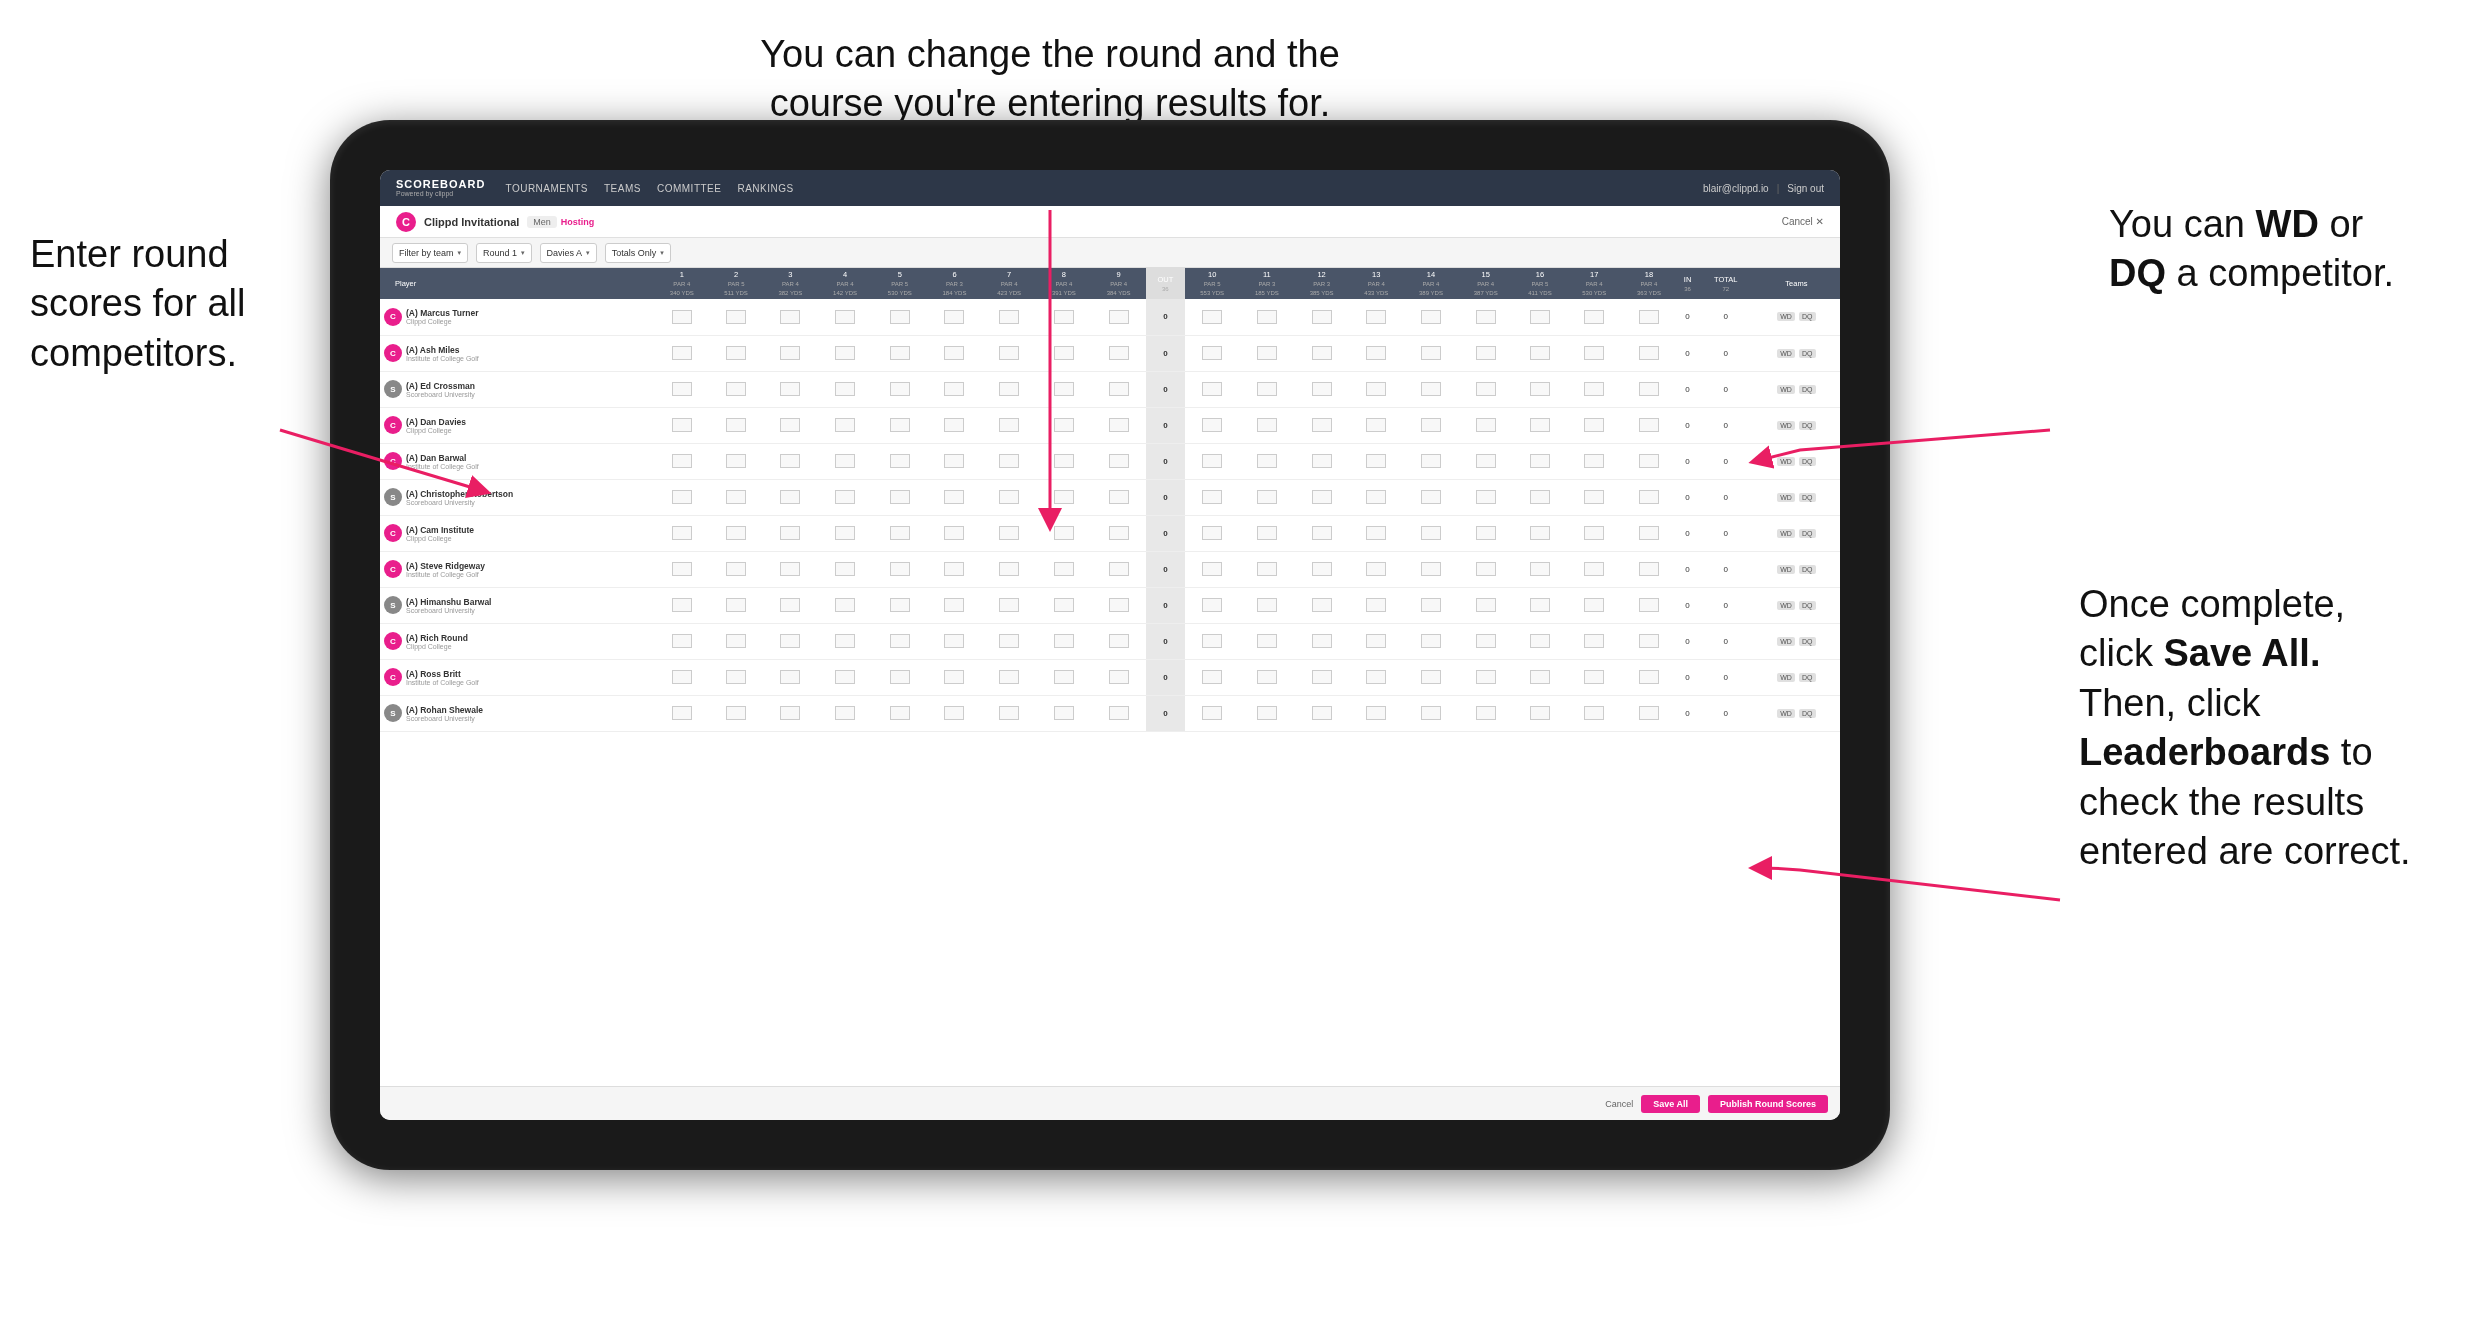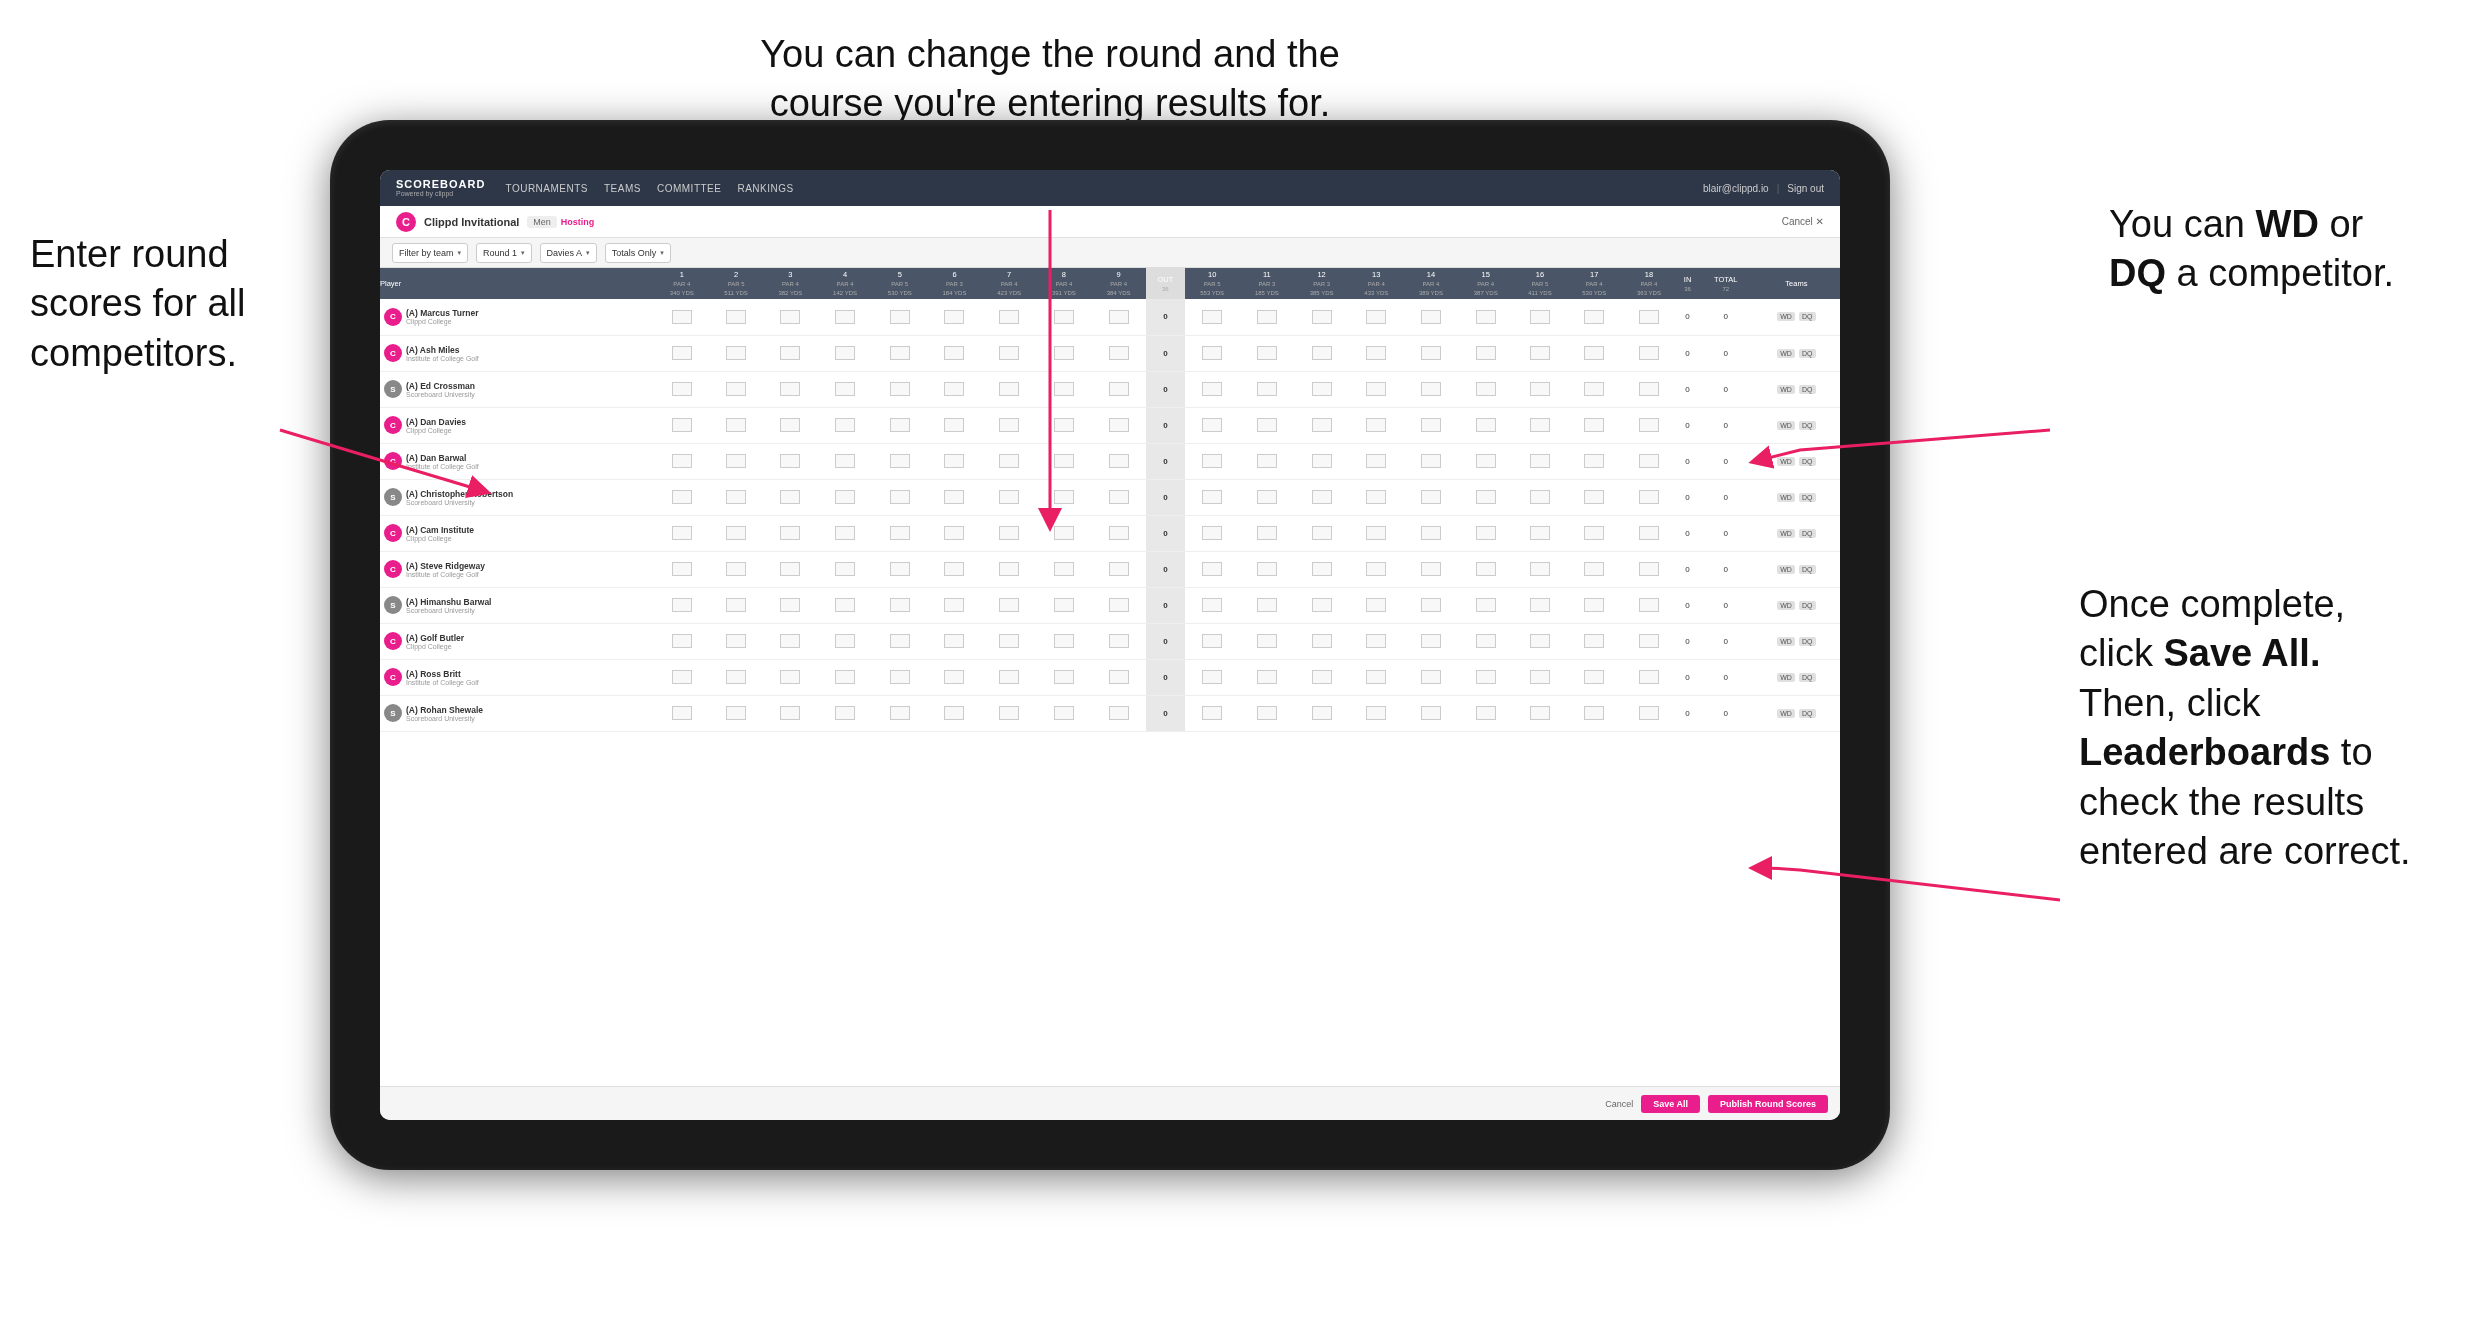--- a/index.html
+++ b/index.html
@@ -226,21 +226,21 @@
     .col-header th {
       padding: 2px 2px;
       text-align: center;
       font-weight: normal;
       font-size: 7.5px;
       white-space: nowrap;
     }
 
     .col-header th.player-col {
       text-align: left;
-      padding-left: 0;
+      padding-left: 15px;
       min-width: 140px;
     }
 
     .hole-sub {
       font-size: 6px;
       color: #aaa;
     }
 
     .data-row {
       border-bottom: 1px solid #eee;
@@ -844,21 +844,21 @@
               <td class="zero-cell">0</td>
               <td>
       <button class="wd-btn">WD</button>
       <button class="dq-btn">DQ</button></td>
             </tr>
             <tr class="data-row">
               <td class="player-cell">
       <div class="player-info">
         <div class="player-avatar avatar-red">C</div>
         <div class="player-details">
-          <span class="player-name">(A) Golf Butler</span>
+          <span class="player-name">(A) Rich Round</span>
           <span class="player-school">Clippd College</span>
         </div>
       </div>
               </td>
               <td><input type="text" style="width: 20px; height: 14px; border: 1px solid rgb(204, 204, 204); text-align: center; font-size: 8px; background: rgb(248, 248, 248);"></td>
               <td><input type="text" style="width: 20px; height: 14px; border: 1px solid rgb(204, 204, 204); text-align: center; font-size: 8px; background: rgb(248, 248, 248);"></td>
               <td><input type="text" style="width: 20px; height: 14px; border: 1px solid rgb(204, 204, 204); text-align: center; font-size: 8px; background: rgb(248, 248, 248);"></td>
               <td><input type="text" style="width: 20px; height: 14px; border: 1px solid rgb(204, 204, 204); text-align: center; font-size: 8px; background: rgb(248, 248, 248);"></td>
               <td><input type="text" style="width: 20px; height: 14px; border: 1px solid rgb(204, 204, 204); text-align: center; font-size: 8px; background: rgb(248, 248, 248);"></td>
               <td><input type="text" style="width: 20px; height: 14px; border: 1px solid rgb(204, 204, 204); text-align: center; font-size: 8px; background: rgb(248, 248, 248);"></td>

